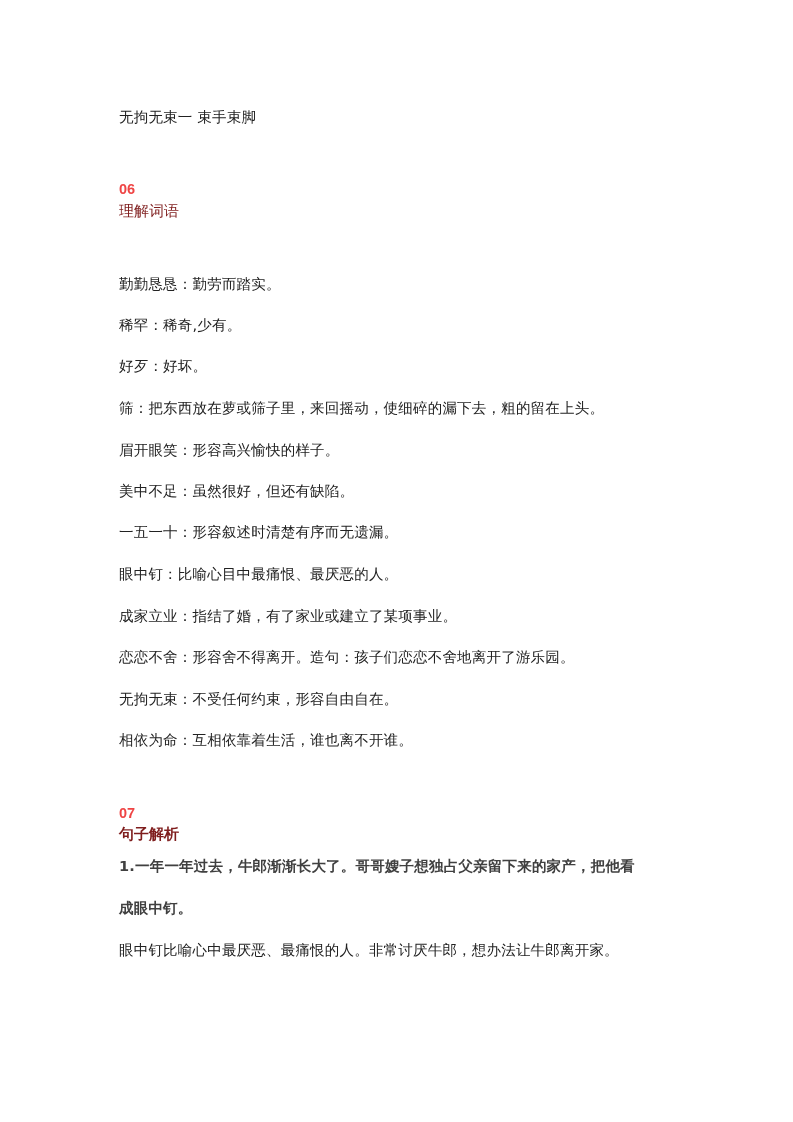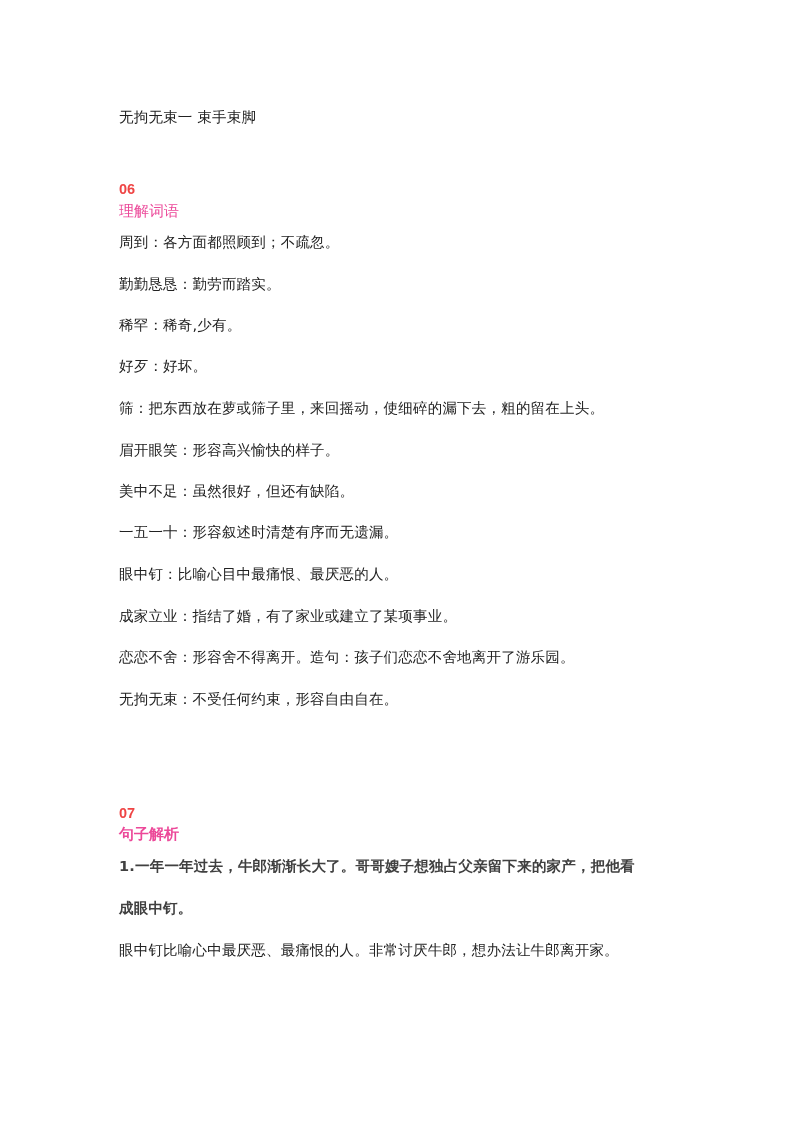--- a/index.html
+++ b/index.html
@@ -38,49 +38,49 @@
       font-size: 14.5px;
       line-height: 18px;
       color: #ef4444;
     }
     .section-title {
       position: absolute;
       left: 119px;
       font-family: "DejaVu Serif", "Liberation Serif", serif;
       font-size: 15px;
       line-height: 20px;
-      color: #ec4899;
+      color: #7f1d1d;
     }
     .bold {
       font-weight: bold;
       color: #404040;
     }
   </style>
 </head>
 <body>
 
 <div class="page">
 
   <div class="line" style="top:107px;">无拘无束一  束手束脚</div>
 
   <div class="section-num" style="top:180px;">06</div>
   <div class="section-title" style="top:201px;">理解词语</div>
 
-  <div class="line" style="top:232px;">周到：各方面都照顾到；不疏忽。</div>
   <div class="line" style="top:274px;">勤勤恳恳：勤劳而踏实。</div>
   <div class="line" style="top:315px;">稀罕：稀奇,少有。</div>
   <div class="line" style="top:356px;">好歹：好坏。</div>
   <div class="line" style="top:398px;">筛：把东西放在萝或筛子里，来回摇动，使细碎的漏下去，粗的留在上头。</div>
   <div class="line" style="top:440px;text-align:center;">眉开眼笑：形容高兴愉快的样子。</div>
   <div class="line" style="top:481px;">美中不足：虽然很好，但还有缺陷。</div>
   <div class="line" style="top:522px;">一五一十：形容叙述时清楚有序而无遗漏。</div>
   <div class="line" style="top:606px;">成家立业：指结了婚，有了家业或建立了某项事业。</div>
   <div class="line" style="top:564px;">眼中钉：比喻心目中最痛恨、最厌恶的人。</div>
   <div class="line" style="top:647px;">恋恋不舍：形容舍不得离开。造句：孩子们恋恋不舍地离开了游乐园。</div>
   <div class="line" style="top:689px;">无拘无束：不受任何约束，形容自由自在。</div>
+  <div class="line" style="top:730px;">相依为命：互相依靠着生活，谁也离不开谁。</div>
 
   <div class="section-num" style="top:804px;">07</div>
   <div class="section-title" style="top:824px;font-weight:bold;">句子解析</div>
 
   <div class="line bold" style="top:856px;">1.一年一年过去，牛郎渐渐长大了。哥哥嫂子想独占父亲留下来的家产，把他看</div>
   <div class="line bold" style="top:898px;">成眼中钉。</div>
 
   <div class="line" style="top:940px;">眼中钉比喻心中最厌恶、最痛恨的人。非常讨厌牛郎，想办法让牛郎离开家。</div>
 
 </div>

